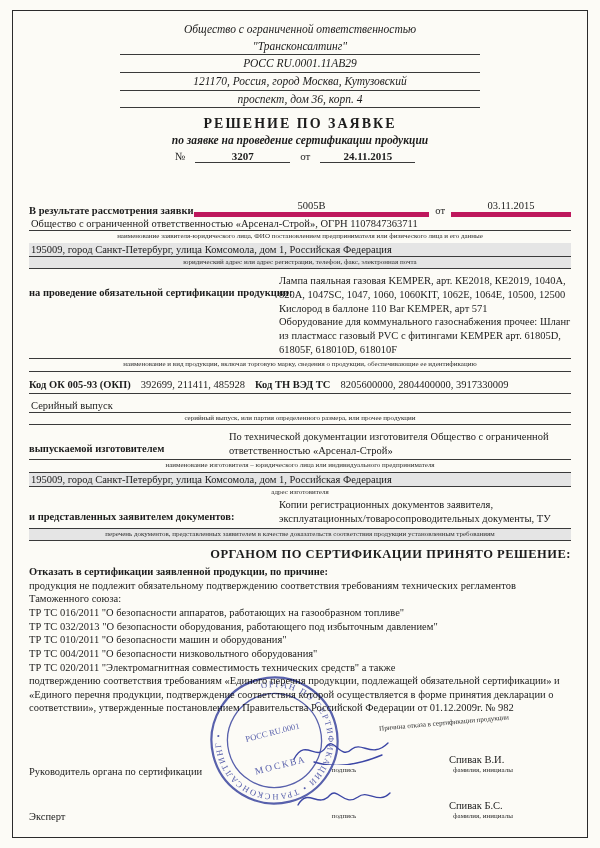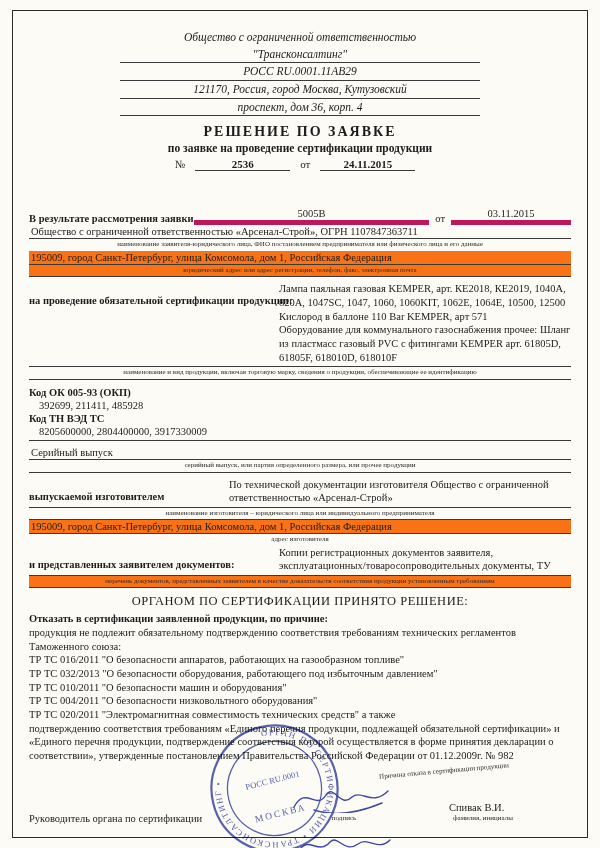--- a/index.html
+++ b/index.html
@@ -1,56 +1,56 @@
 <!DOCTYPE html>
 <html><head>
 <meta charset="utf-8">
 <style>
   * { margin:0; padding:0; box-sizing:border-box; }
   html,body { width:600px; height:848px; }
   body { background:#ffffff; font-family:"Liberation Serif", serif; }
   .page { position:relative; width:600px; height:848px; background:#fcfbf6; color:#1c1c1c; overflow:hidden; }
   .inner { position:absolute; top:10px; left:12px; right:12px; bottom:10px;
-           border:1.5px solid #2b2b2b; padding:18px 16px 6px; }
+           border:1.5px solid #2b2b2b; padding:10px 16px 6px; }
 
   
   .doc-header { width:360px; margin:0 auto 8px; text-align:center;
                 font-style:italic; font-size:11.5px; line-height:1.45; }
   .u { border-bottom:1px solid #3a3a3a; }
 
   
   .title-block { text-align:center; margin:6px 0 8px; }
   .doc-title { font-weight:bold; font-size:14px; letter-spacing:2px; }
-  .doc-subtitle { font-weight:bold; font-size:11.5px; margin-top:2px; }
+  .doc-subtitle { font-weight:bold; font-style:italic; font-size:11.5px; margin-top:2px; }
   .num-row { margin-top:4px; font-size:11px; }
   .num-row .uv { display:inline-block; min-width:95px; border-bottom:1px solid #3a3a3a;
                  text-align:center; font-weight:bold; margin:0 10px; }
 
   
   .row { display:flex; align-items:flex-end; font-size:10.5px; line-height:1.25; }
   .lbl { font-weight:bold; white-space:nowrap;margin-top:12px; }
   .fill { flex:1; border-bottom:5px solid #be185d; text-align:center; }
   .caption { font-size:7px; text-align:center; color:#2c2c2c; line-height:1.35; padding:1px 0; }
   .caption.ub { border-bottom:1px solid #3a3a3a; }
-  .shade { background:#f97316; }
+  .shade { background:#e5e5e5; }
   .val-line { font-size:10.5px; border-bottom:1px solid #3a3a3a; padding:1px 2px; }
 
   .two-col { display:flex; font-size:10.5px; line-height:1.3; border-bottom:1px solid #3a3a3a; padding-bottom:2px; }
   .two-col .lbl { width:250px; flex:none; align-self:flex-start; }
   .two-col .txt { flex:1; }
 
-  .codes { display:flex; font-size:10.5px; line-height:1.25; border-bottom:1px solid #3a3a3a; padding-bottom:2px; margin-top:6px;flex-direction:column; }
+  .codes { display:flex; font-size:10.5px; line-height:1.25; border-bottom:1px solid #3a3a3a; padding-bottom:2px; margin-top:6px; }
   .codes .c-lbl { font-weight:bold; white-space:nowrap; }
   .codes .c-val { padding:0 10px; }
   .codes .c-val.last { flex:1; }
 
   .section-gap { height:5px; }
 
   
-  .dec-head { text-align:center; font-weight:normal; font-size:12.5px; letter-spacing:.5px; margin:6px 0 3px; }
+  .dec-head { text-align:right; font-weight:bold; font-size:12.5px; letter-spacing:.5px; margin:6px 0 3px; }
   .dec-body { font-size:10.5px; line-height:1.3; }
   .dec-body .b { font-weight:bold; }
   .reason-caption { font-size:7px; color:#2c2c2c; width:230px; margin:4px 0 0 300px;
                     text-align:center; transform:rotate(-5deg); }
 
   
   .sig-area { position:relative; margin-top:2px; }
   .sig-row { display:flex; align-items:flex-end; font-size:10.5px; margin-top:8px; }
   .sig-row .sig-lbl { width:230px; flex:none; }
   .sig-mid { width:170px; flex:none; text-align:center; position:relative; }
@@ -72,21 +72,21 @@
       <div class="u">"Трансконсалтинг"</div>
       <div class="u">РОСС RU.0001.11АВ29</div>
       <div class="u">121170, Россия, город Москва, Кутузовский</div>
       <div class="u">проспект, дом 36, корп. 4</div>
     </header>
 
     <section class="title-block">
       <div class="doc-title">РЕШЕНИЕ  ПО ЗАЯВКЕ</div>
       <div class="doc-subtitle">по заявке на проведение сертификации продукции</div>
       <div class="num-row">
-        <span>№</span><span class="uv">2536</span><span>от</span><span class="uv">24.11.2015</span>
+        <span>№</span><span class="uv">3207</span><span>от</span><span class="uv">24.11.2015</span>
       </div>
     </section>
 
     <div class="row">
       <span class="lbl">В результате рассмотрения заявки</span>
       <span class="fill">5005В</span>
       <span class="lbl" style="font-weight:normal; padding:0 6px;">от</span>
       <span class="fill" style="max-width:120px;margin-top:28px;">03.11.2015</span>
     </div>
 

